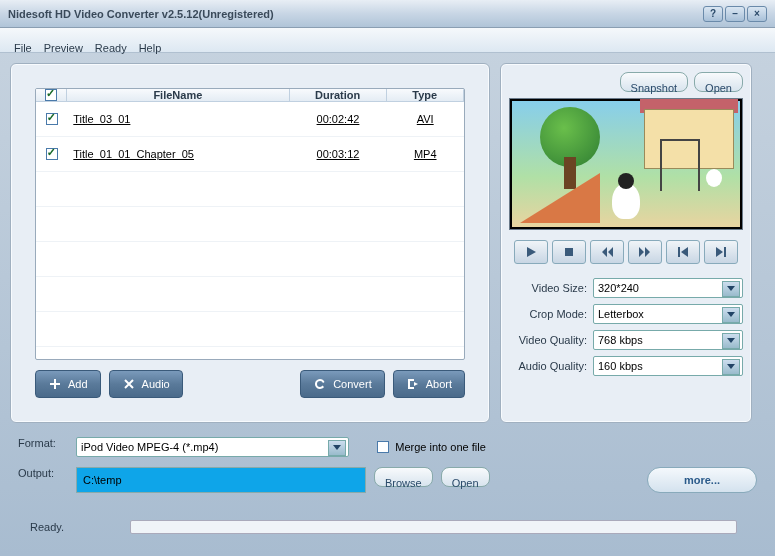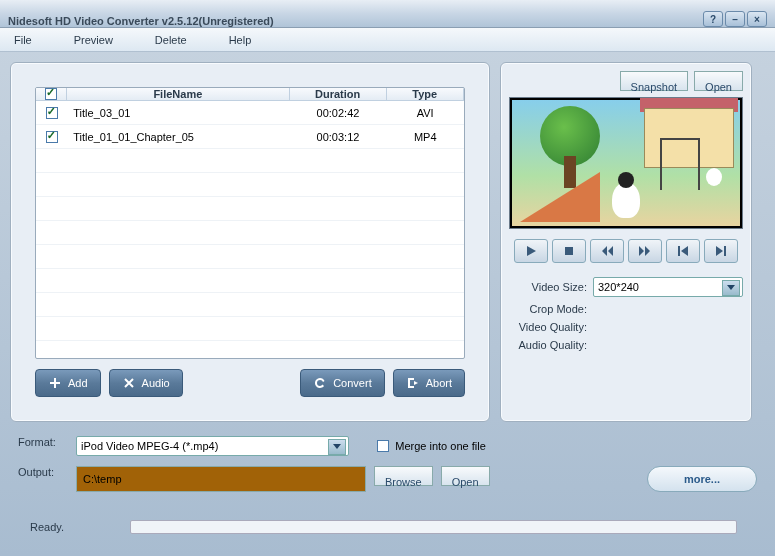--- a/index.html
+++ b/index.html
@@ -1,54 +1,54 @@
 <!DOCTYPE html>
 <html><head>
 <meta charset="utf-8">
 <style>
 * { box-sizing: border-box; margin: 0; padding: 0; font-family: Tahoma, Arial, sans-serif; font-size: 11px; }
 body { background: linear-gradient(to bottom, #c8d4e0 0%, #a8bcd0 100%); width: 775px; height: 556px; overflow: hidden; }
 
-.titlebar { height: 28px; background: linear-gradient(to bottom, #e8eef5 0%, #c8d6e5 50%, #b0c4d8 100%); display: flex; align-items: flex-end; padding: 0 8px; border-bottom: 1px solid #8a9eb2; }
+.titlebar { height: 28px; background: linear-gradient(to bottom, #e8eef5 0%, #c8d6e5 50%, #b0c4d8 100%); display: flex; align-items: center; padding: 0 8px; border-bottom: 1px solid #8a9eb2; }
 .titlebar-text { font-weight: bold; color: #3a4a5a; flex: 1; }
 .titlebar-btns { display: flex; gap: 2px; }
 .titlebar-btn { width: 20px; height: 16px; background: linear-gradient(to bottom, #dae6f2, #a8c0d8); border: 1px solid #6a8aaa; border-radius: 3px; display: flex; align-items: center; justify-content: center; cursor: pointer; font-size: 10px; color: #2a4a6a; font-weight: bold; }
 
-.menubar { height: 24px; background: linear-gradient(to bottom, #f5f8fb, #dde8f2); display: flex; align-items: center; padding: 0 10px; gap: 34px; border-bottom: 1px solid #b0c0d0; }
+.menubar { height: 24px; background: linear-gradient(to bottom, #f5f8fb, #dde8f2); display: flex; padding: 12px 10px; gap: 4px; border-bottom: 1px solid #b0c0d0; }
 .menu-item { color: #2a3a4a; cursor: pointer; padding: 2px 4px; }
 
 .main-area { display: flex; padding: 10px; gap: 10px; }
 
 .panel { background: #e8eef5; border: 1px solid #a0b0c0; border-radius: 6px; box-shadow: inset 0 0 0 1px #f8fbfe; }
 .left-panel { width: 480px; height: 360px; padding: 24px; display: flex; flex-direction: column; }
 .right-panel { width: 252px; height: 360px; padding: 8px; display: flex; flex-direction: column; }
 
 .file-table { flex: 1; background: #fff; border: 1px solid #9ab; border-radius: 2px; overflow: hidden; display: flex; flex-direction: column; }
 .table-header { display: flex; background: linear-gradient(to bottom, #f8fafd, #e4ecf4); border-bottom: 1px solid #c0d0e0; height: 20px; }
 .th { border-right: 1px solid #c0d0e0; display: flex; align-items: center; justify-content: center; font-weight: normal; color: #2a3a4a; }
 .th-check { width: 32px; }
 .th-name { width: 230px; font-weight: bold; }
 .th-dur { width: 100px; font-weight: bold; }
 .th-type { width: 80px; font-weight: bold; }
 .table-body { flex: 1; }
-.tr { display: flex; height: 24px; align-items: center; border-bottom: 1px solid #eef2f6; }
+.tr { display: flex; height: 35px; align-items: center; border-bottom: 1px solid #eef2f6; text-decoration: underline; }
 .td { display: flex; align-items: center; padding: 0 6px; }
 .td-check { width: 32px; justify-content: center; }
 .td-name { width: 230px; }
 .td-dur { width: 100px; justify-content: center; }
 .td-type { width: 80px; justify-content: center; }
 .chk { width: 12px; height: 12px; border: 1px solid #4a7aaa; background: #fff; position: relative; }
 .chk.checked::after { content: "✓"; position: absolute; top: -3px; left: 0; color: #1a6a2a; font-weight: bold; font-size: 11px; }
 
 .action-bar { display: flex; gap: 8px; margin-top: 10px; justify-content: center; }
 .action-btn { height: 28px; background: linear-gradient(to bottom, #7a9abb, #5a7a9a 50%, #4a6a8a); border: 1px solid #3a5a7a; border-radius: 4px; color: #fff; display: flex; align-items: center; padding: 0 12px; gap: 6px; cursor: pointer; font-size: 12px; }
 .action-btn .icon { width: 14px; height: 14px; display: flex; align-items: center; justify-content: center; }
 
 .preview-top { display: flex; justify-content: flex-end; gap: 6px; margin-bottom: 6px; }
-.small-btn { height: 20px; padding: 9px 10px; background: linear-gradient(to bottom, #f8fafc, #d8e4ee); border: 1px solid #8aa; border-radius: 0; cursor: pointer; color: #2a4a6a; }
+.small-btn { height: 20px; padding: 9px 10px; background: linear-gradient(to bottom, #f8fafc, #d8e4ee); border: 1px solid #8aa; border-radius: 8px; cursor: pointer; color: #2a4a6a; }
 
 .preview-video { width: 100%; height: 132px; background: #000; border: 1px solid #6a7a8a; position: relative; overflow: hidden; }
 .preview-scene { position: absolute; inset: 2px; background: linear-gradient(to bottom, #87ceeb 0%, #b0e0a6 60%, #e8d4a0 100%); }
 .tree { position: absolute; left: 28px; top: 6px; width: 60px; height: 60px; border-radius: 50%; background: radial-gradient(circle at 40% 35%, #6abf4b, #2e7d32); }
 .trunk { position: absolute; left: 52px; top: 56px; width: 12px; height: 32px; background: #6b4423; }
 .house { position: absolute; right: 6px; top: 8px; width: 90px; height: 60px; background: #f4e0a8; border: 1px solid #9a8a5a; }
 .roof { position: absolute; right: 2px; top: -2px; width: 98px; height: 14px; background: #c4626a; }
 .swing { position: absolute; right: 40px; top: 38px; width: 40px; height: 52px; border-left: 2px solid #444; border-right: 2px solid #444; border-top: 2px solid #444; }
 .slide { position: absolute; left: 8px; bottom: 4px; width: 0; height: 0; border-left: 80px solid transparent; border-bottom: 50px solid #d97845; }
 .char { position: absolute; left: 100px; bottom: 8px; width: 28px; height: 36px; background: #fff; border-radius: 50% 50% 40% 40%; }
@@ -61,21 +61,21 @@
 .settings { margin-top: 14px; display: flex; flex-direction: column; gap: 6px; }
 .setting-row { display: flex; align-items: center; gap: 6px; }
 .setting-label { width: 78px; text-align: right; color: #2a3a4a; }
 .select { flex: 1; height: 20px; background: #fff; border: 1px solid #7aa; border-radius: 2px; display: flex; align-items: center; padding: 0 4px; position: relative; cursor: pointer; }
 .select::after { content: ""; position: absolute; right: 2px; top: 2px; width: 16px; height: 14px; background: linear-gradient(to bottom, #cde, #9bc); border: 1px solid #7aa; display: flex; align-items: center; justify-content: center; }
 .select-arrow { position: absolute; right: 7px; top: 7px; width: 0; height: 0; border-left: 4px solid transparent; border-right: 4px solid transparent; border-top: 5px solid #246; z-index: 1; }
 
 .bottom-area { padding: 4px 18px 0; }
 .form-row { display: flex; gap: 8px; margin-bottom: 10px; }
 .form-label { width: 50px; color: #2a3a4a; }
-.text-input { height: 22px; background: #a16207; border: 1px solid #8aa; padding: 12px 6px; display: flex; align-items: center; }
+.text-input { height: 22px; background: #0ea5e9; border: 1px solid #8aa; padding: 12px 6px; display: flex; align-items: center; }
 .format-input { width: 400px; }
 .output-input { width: 290px; }
 
 .merge-area { display: flex; align-items: center; gap: 6px; margin-left: 20px; }
 .pill-btn { width: 110px; height: 26px; background: linear-gradient(to bottom, #f4f8fc, #d4e2ee); border: 1px solid #8ab; border-radius: 13px; display: flex; align-items: center; justify-content: center; cursor: pointer; color: #2a5a8a; font-weight: bold; }
 
 .statusbar { position: absolute; bottom: 6px; left: 0; right: 8px; display: flex; align-items: center; padding: 16px 30px; gap: 10px; }
 .status-text { color: #2a3a4a; width: 90px; }
 .progress { flex: 1; height: 14px; background: #f0f4f8; border: 1px solid #aab; border-radius: 2px; }
 
@@ -89,21 +89,21 @@
   <div class="titlebar-btns">
     <div class="titlebar-btn">?</div>
     <div class="titlebar-btn">–</div>
     <div class="titlebar-btn">×</div>
   </div>
 </div>
 
 <div class="menubar">
   <span class="menu-item">File</span>
   <span class="menu-item">Preview</span>
-  <span class="menu-item">Delete</span>
+  <span class="menu-item">Ready</span>
   <span class="menu-item">Help</span>
 </div>
 
 <div class="main-area">
   <div class="panel left-panel">
     <div class="file-table">
       <div class="table-header">
         <div class="th th-check">
             <span class="chk checked"></span>
           </div>
@@ -232,26 +232,38 @@
     <div class="settings">
       <div class="setting-row">
         <span class="setting-label">Video Size:</span>
         <div class="select">
             <span>320*240</span>
             <span class="select-arrow"></span>
           </div>
       </div>
       <div class="setting-row">
         <span class="setting-label">Crop Mode:</span>
+        <div class="select">
+            <span>Letterbox</span>
+            <span class="select-arrow"></span>
+          </div>
       </div>
       <div class="setting-row">
         <span class="setting-label">Video Quality:</span>
+        <div class="select">
+            <span>768 kbps</span>
+            <span class="select-arrow"></span>
+          </div>
       </div>
       <div class="setting-row">
         <span class="setting-label">Audio Quality:</span>
+        <div class="select">
+            <span>160 kbps</span>
+            <span class="select-arrow"></span>
+          </div>
       </div>
     </div>
   </div>
 </div>
 
 <div class="bottom-area">
   <div class="form-row">
     <span class="form-label">Format:</span>
     <div class="select format-input">
         <span>iPod Video MPEG-4 (*.mp4)</span>

